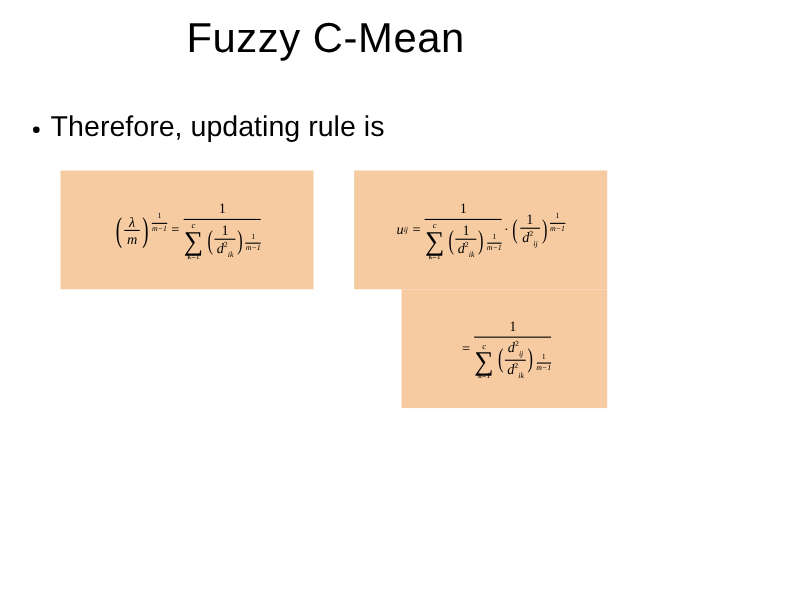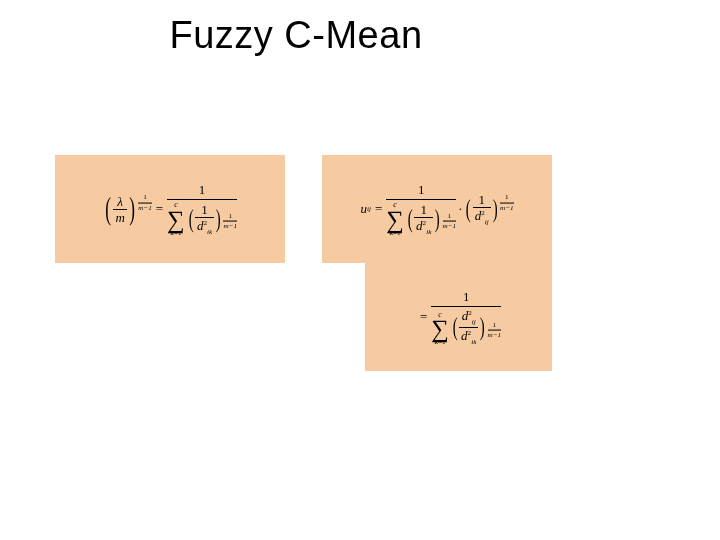--- a/index.html
+++ b/index.html
@@ -142,20 +142,24 @@
 
   .dot-mul { margin:0 2px; }
 </style>
 </head>
 <body>
 
 <div class="slide">
 
   <div class="title">Fuzzy C-Mean</div>
 
+  <div class="bullet-row">
+    <div class="bullet-dot"></div>
+    <div class="bullet-text">Therefore, updating rule is</div>
+  </div>
 
   <div class="fbox fbox1">
     <div class="eq">
 
       <span class="lhs">
         <span class="paren">
           <span class="lp">(</span>
           <span class="frac">
             <span class="num it">λ</span>
             <span class="bar"></span>

